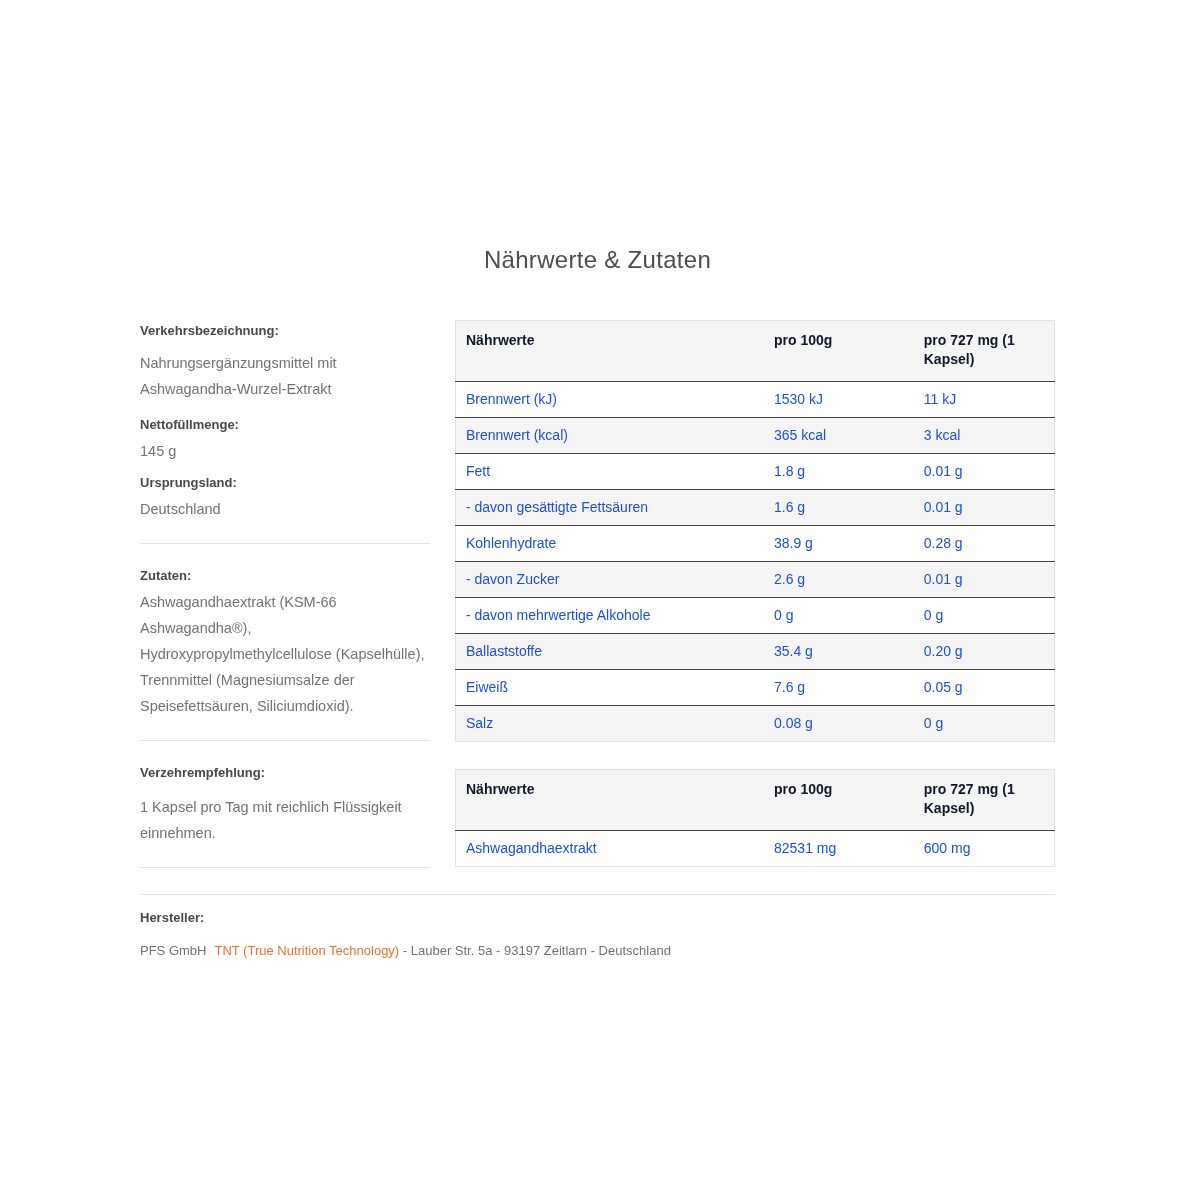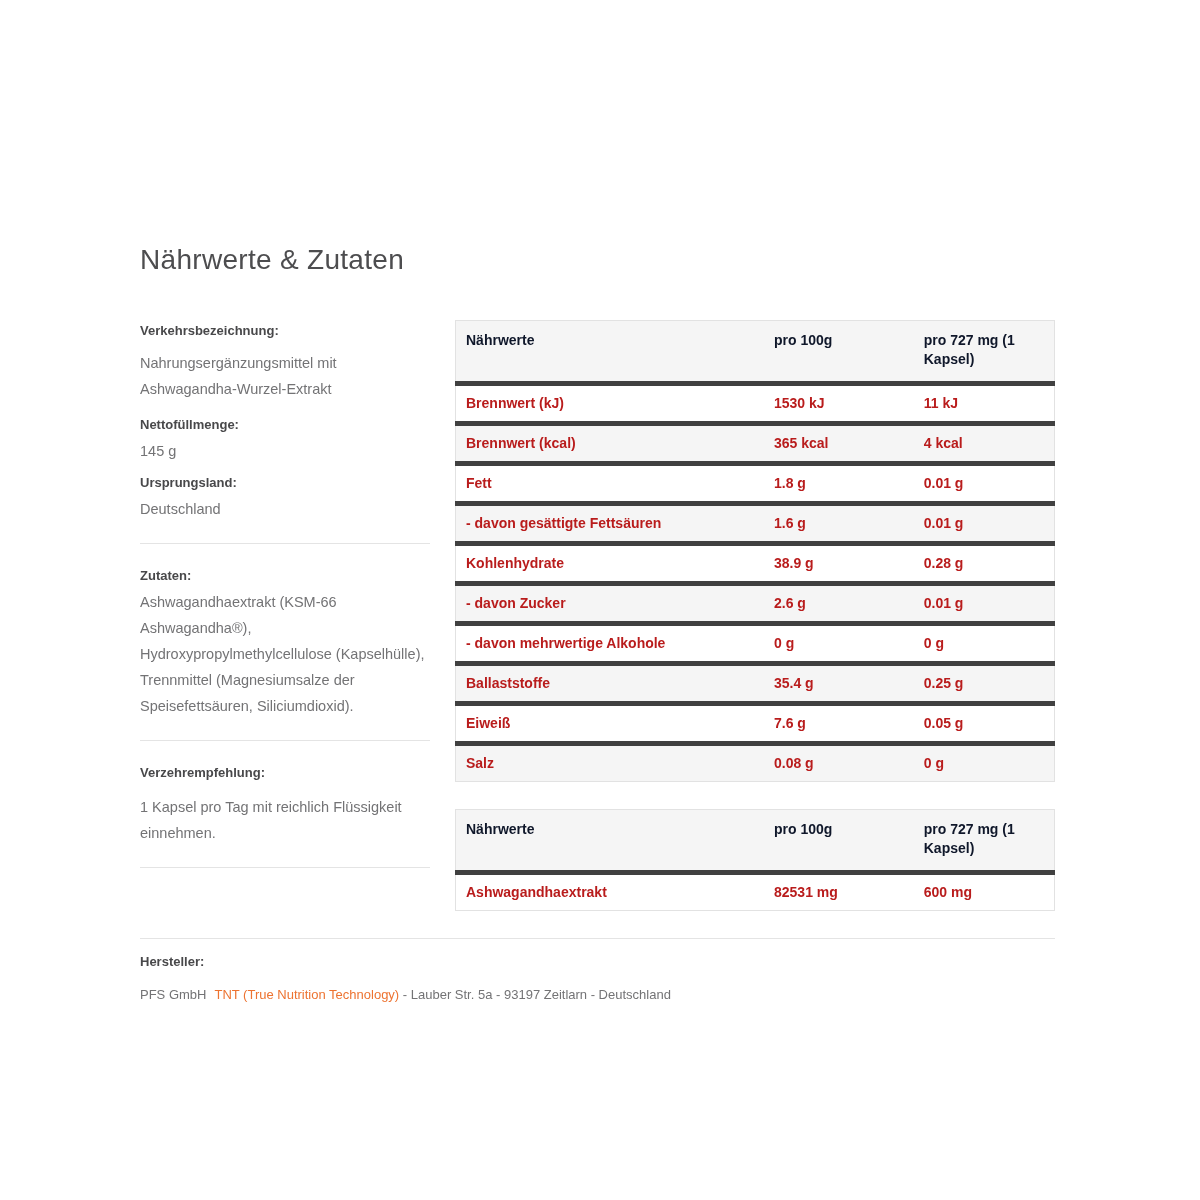--- a/index.html
+++ b/index.html
@@ -8,21 +8,22 @@
   body {
     width:1200px; height:1200px; background:#ffffff;
     font-family:"Liberation Sans", sans-serif;
     color:#737375;
     overflow:hidden;
   }
   .page { padding:246px 145px 0 140px; }
 
   .page-title {
     margin:0 0 46px 0;
-    font-size:28px; font-weight:400;
+    text-align:center;
+    font-size:24px; font-weight:400;
     letter-spacing:0.3px;
     color:#4d4d4f;
     line-height:28px;
   }
 
   .columns { display:flex; align-items:flex-start; }
   .left-col { width:290px; flex:none; margin-right:25px; }
   .right-col { flex:1; min-width:0; }
 
   .info-label {
@@ -54,25 +55,24 @@
     line-height:19px;
   }
   table.n-table th {
     background:#f5f5f5;
     color:#0f172a;
     font-weight:700;
     vertical-align:top;
     padding:10px 10px 12px 10px;
   }
   table.n-table td {
-    color:#b91c1c;
+    color:#1d4ed8;
     padding:8px 10px;
-    border-top:5px solid #404040;
+    border-top:1px solid #404040;
     background:#ffffff;
-    font-weight:bold;
   }
   table.n-table tbody tr:nth-child(even) td { background:#f5f5f5; }
   table.n-table th:nth-child(1) { width:51.5%; }
   table.n-table th:nth-child(2) { width:25%; }
   table.n-table th:nth-child(3) { width:23.5%; }
 
   .footer-divider {
     border:none; border-top:1px solid #e4e4e4;
     margin:0 0 13px 0;
   }
@@ -149,21 +149,21 @@
           </thead>
         <tbody>
             <tr>
               <td>Brennwert (kJ)</td>
               <td>1530 kJ</td>
               <td>11 kJ</td>
             </tr>
             <tr>
               <td>Brennwert (kcal)</td>
               <td>365 kcal</td>
-              <td>4 kcal</td>
+              <td>3 kcal</td>
             </tr>
             <tr>
               <td>Fett</td>
               <td>1.8 g</td>
               <td>0.01 g</td>
             </tr>
             <tr>
               <td>- davon gesättigte Fettsäuren</td>
               <td>1.6 g</td>
               <td>0.01 g</td>
@@ -179,21 +179,21 @@
               <td>0.01 g</td>
             </tr>
             <tr>
               <td>- davon mehrwertige Alkohole</td>
               <td>0 g</td>
               <td>0 g</td>
             </tr>
             <tr>
               <td>Ballaststoffe</td>
               <td>35.4 g</td>
-              <td>0.25 g</td>
+              <td>0.20 g</td>
             </tr>
             <tr>
               <td>Eiweiß</td>
               <td>7.6 g</td>
               <td>0.05 g</td>
             </tr>
             <tr>
               <td>Salz</td>
               <td>0.08 g</td>
               <td>0 g</td>

